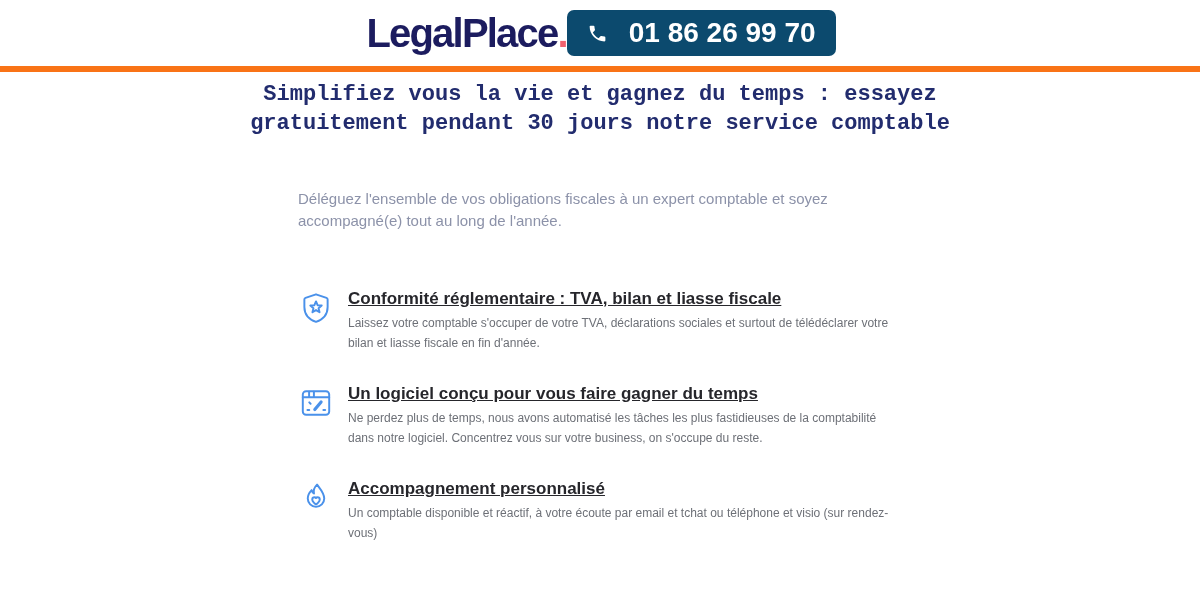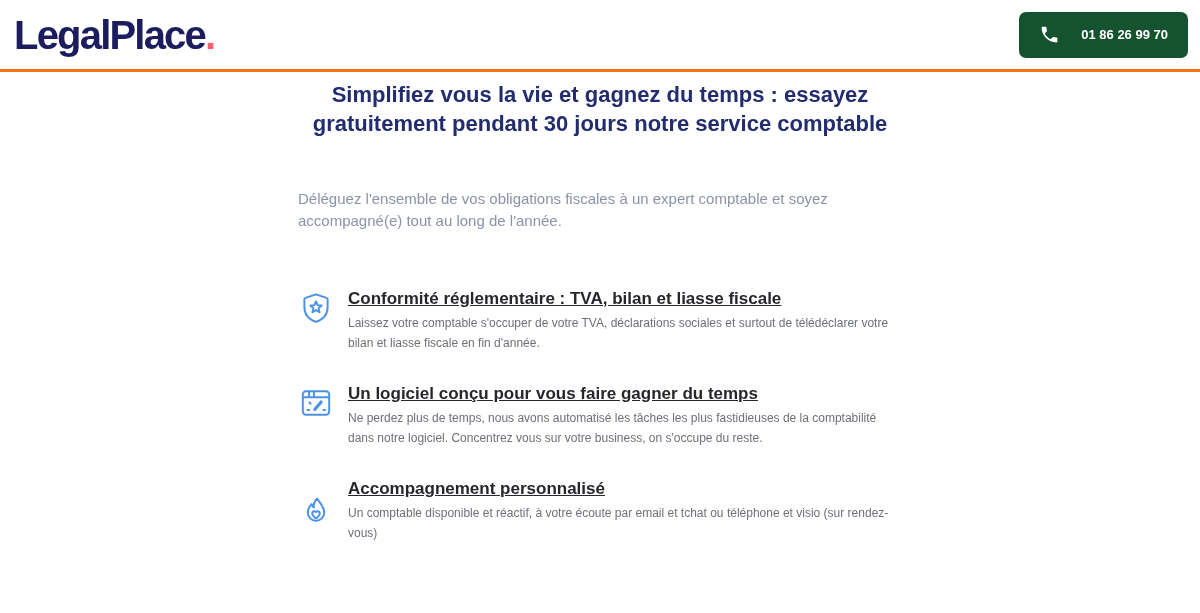--- a/index.html
+++ b/index.html
@@ -9,62 +9,62 @@
     font-family:"Liberation Sans", sans-serif;
     overflow:hidden;
     -webkit-font-smoothing:antialiased;
   }
 
   
   .header {
     height:72px;
     display:flex;
     align-items:center;
-    justify-content:space-between;
+    justify-content:center;
     padding:0 12px 0 14px;
     background:#ffffff;
-    border-bottom:3px solid #f97316;
+    border-bottom:6px solid #f97316;
   }
   .logo {
     font-size:40px;
     font-weight:bold;
     letter-spacing:-1.8px;
     color:#1c1c5f;
     cursor:pointer;
     line-height:1;
     user-select:none;
   }
   .logo .logo-dot { color:#f2616e; }
   .phone-btn {
     display:flex;
     align-items:center;
     gap:21px;
-    background:#14532d;
+    background:#0c4a6e;
     color:#ffffff;
     border:none;
     border-radius:7px;
     padding:0 20px;
     height:46px;
     font-family:"Liberation Sans", sans-serif;
-    font-size:13px;
+    font-size:28px;
     font-weight:bold;
     cursor:pointer;
   }
   .phone-btn svg { display:block; }
 
   
   .hero-title {
     margin-top:8px;
     text-align:center;
     font-size:22px;
     font-weight:bold;
     line-height:29px;
     color:#222c6e;
   }
-  .hero-title span { display:block; white-space:nowrap; }
+  .hero-title span { display:block; white-space:nowrap;font-family:Liberation Mono, monospace; }
 
   .content {
     width:604px;
     margin:0 auto;
   }
   .intro {
     margin-top:50px;
     font-size:15px;
     line-height:22px;
     color:#8c92a9;
@@ -77,21 +77,21 @@
   }
 
   
   .features { margin-top:57px; }
   .feature {
     display:flex;
     align-items:flex-start;
     gap:14px;
     margin-bottom:31px;
   }
-  .feature:last-child { margin-bottom:0;align-items:center; }
+  .feature:last-child { margin-bottom:0; }
   .feature-icon {
     flex:0 0 36px;
     width:36px;
     height:36px;
     color:#4a91ea;
     margin-top:1px;
   }
   .feature-icon svg { display:block; width:36px; height:36px; }
   .feature-title {
     font-size:17px;

